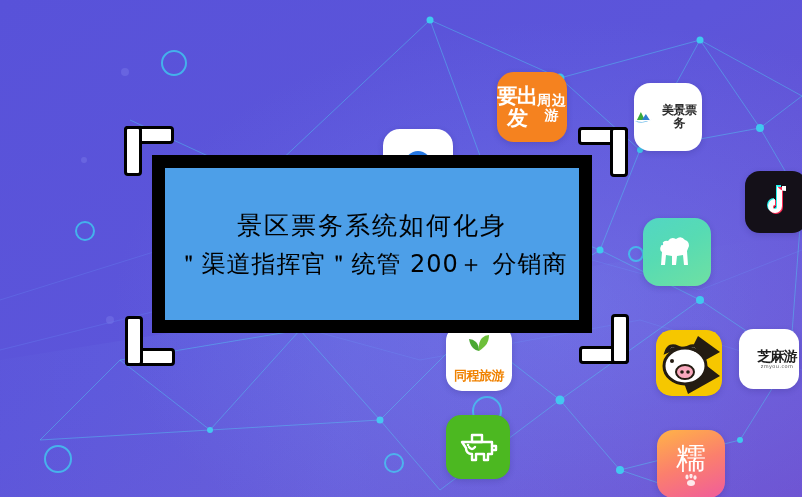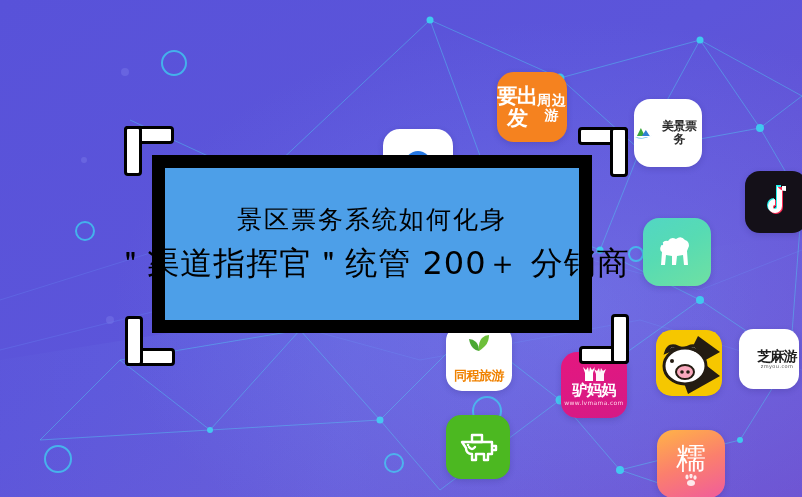--- a/index.html
+++ b/index.html
@@ -64,21 +64,21 @@
   }
   #cardInner{
     width:100%; height:100%; background:#4d9fe8;
     display:flex; flex-direction:column; align-items:center; justify-content:center;
     gap:6px;
   }
   .hl{
     color:#000000; font-size:25px; font-weight:400; letter-spacing:2px;
     font-family:"DejaVu Sans","Liberation Sans",sans-serif; white-space:nowrap;
   }
-  .hl.l2{ font-size:32px; letter-spacing:1px; }
+  .hl.l2{ font-size:24px; letter-spacing:1px; }
 
   
   .brk{ position:absolute; z-index:40; }
   .brk i{ position:absolute; display:block; background:#fff;
           border:3px solid #000; border-radius:4px; }
   
 </style>
 </head>
 <body>
 
@@ -159,21 +159,21 @@
         <circle cx="110" cy="320" r="4"></circle>
     </g>
   </svg>
   <div class="sweep"></div>
 
   <div class="app ico-yaochufa" style="left:497px; top:72px; width:70px; height:70px; ">
     <span class="cn big">要出发</span>
     <span class="cn sub">周边游</span>
   </div>
 
-  <div class="app ico-white ico-meijing" style="left:634px; top:83px; width:68px; height:68px; gap:3px;margin-top:16px;">
+  <div class="app ico-white ico-meijing" style="left:634px; top:83px; width:68px; height:68px; gap:3px;">
     <svg width="20" height="16" viewBox="0 0 20 16">
       <path d="M3 11 L7 3 L11 11 Z" fill="#3aa93a"></path>
       <path d="M8 11 L12 5 L16 11 Z" fill="#2f7fd0"></path>
       <path d="M1 12 Q8 16 19 10 Q11 15 1 12 Z" fill="#2f9fe0"></path>
     </svg>
     <span class="cn txt">美景票务</span>
   </div>
 
   <div class="app ico-ctrip" style="left:383px; top:129px; width:70px; height:70px;">
     <svg width="34" height="34" viewBox="0 0 34 34">
@@ -198,28 +198,20 @@
   </div>
 
   <div class="app ico-tongcheng" style="left:446px; top:325px; width:66px; height:66px; flex-direction:column; gap:17px;">
     <svg width="22" height="18" viewBox="0 0 22 18">
       <path d="M11 17 q-1 -9 3 -13 q3 -3 7 -3 q0 7 -4 11 q-3 3 -6 5 Z" fill="#6dbf3a"></path>
       <path d="M11 17 q0 -6 -3 -9 q-3 -3 -7 -3 q1 6 4 9 q3 3 6 3 Z" fill="#4aa832"></path>
     </svg>
     <span class="cn txt">同程旅游</span>
   </div>
 
-  <div class="app ico-lvmama" style="left:561px; top:352px; width:66px; height:66px; flex-direction:column; gap:1px;">
-    <svg width="30" height="18" viewBox="0 0 30 18">
-      <path d="M6 17 l0 -8 l-2 -6 l3 3 l2 -3 l1 5 l1 -5 l2 3 l3 -3 l-2 6 l0 8 Z" fill="#fff"></path>
-      <path d="M17 17 l0 -7 l-2 -5 l3 2 l2 -3 l1 4 l1 -4 l2 3 l3 -2 l-2 5 l0 7 Z" fill="#fff" opacity=".95"></path>
-    </svg>
-    <span class="cn txt">驴妈妈</span>
-    <span class="cn sub">www.lvmama.com</span>
-  </div>
 
   <div class="app ico-feizhu" style="left:656px; top:330px; width:66px; height:66px;">
     <svg width="62" height="62" viewBox="0 0 62 62">
       <path d="M0 0 h62 v62 h-62 Z" fill="#f6c700"></path>
       <path d="M40 4 L62 20 L44 30 L62 44 L30 62 L22 40 Z" fill="#241c12"></path>
       <ellipse cx="27" cy="34" rx="21" ry="18" fill="#fff" stroke="#241c12" stroke-width="3"></ellipse>
       <path d="M8 20 q3 -9 12 -5 Z" fill="#fff" stroke="#241c12" stroke-width="3"></path>
       <path d="M42 20 q-3 -9 -12 -5 Z" fill="#fff" stroke="#241c12" stroke-width="3"></path>
       <ellipse cx="27" cy="40" rx="9" ry="7" fill="#f9a8bd" stroke="#241c12" stroke-width="2"></ellipse>
       <circle cx="24" cy="40" r="1.8" fill="#241c12"></circle>

